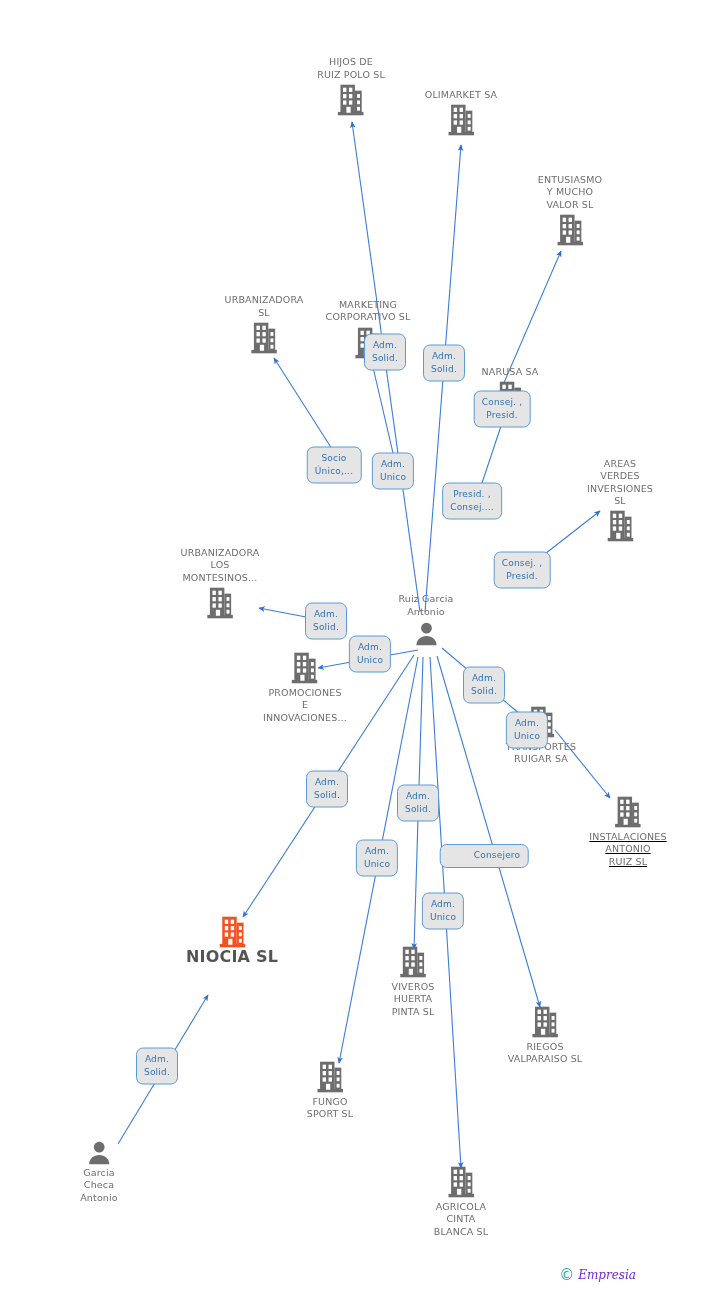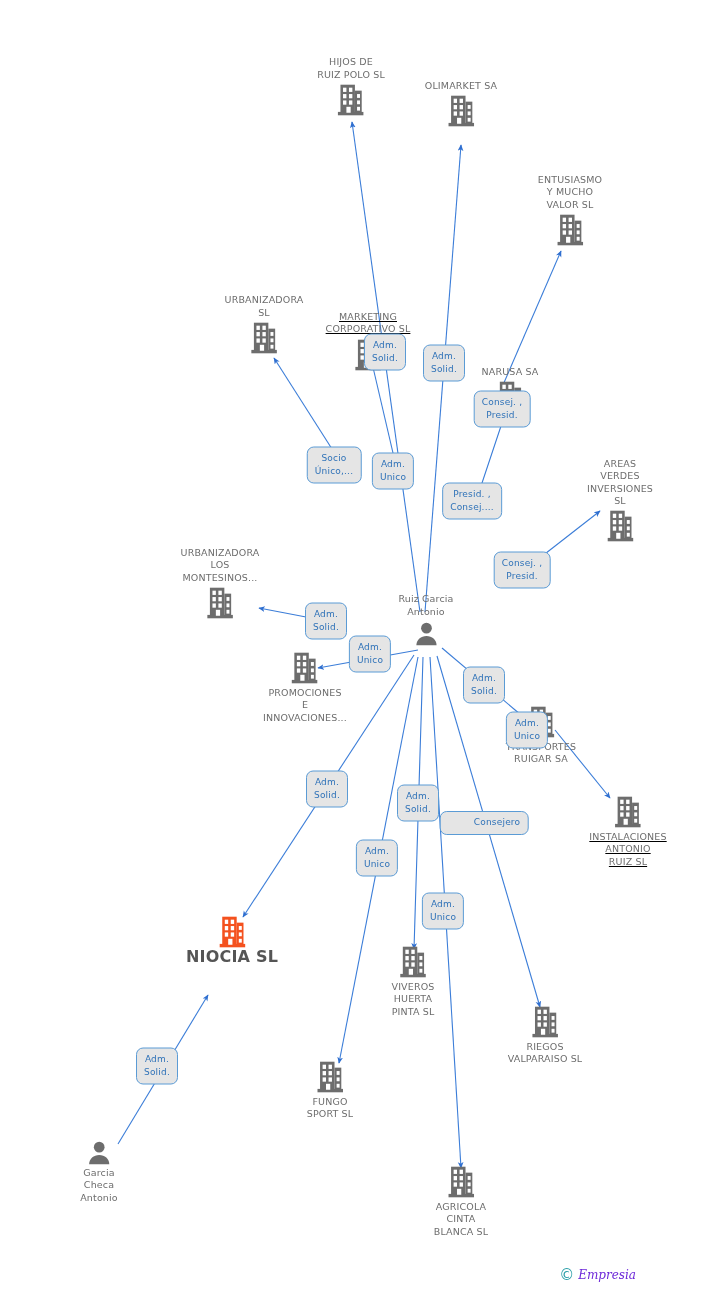--- a/index.html
+++ b/index.html
@@ -85,21 +85,21 @@
               <rect x="8" y="13" width="4" height="5"></rect>
               <rect x="15" y="13" width="4" height="5"></rect>
               <rect x="8" y="20.5" width="4" height="5"></rect>
               <rect x="15" y="20.5" width="4" height="5"></rect>
               <rect x="12" y="28" width="5" height="7"></rect>
               <rect x="24.5" y="13" width="3.5" height="4.5"></rect>
               <rect x="24.5" y="20.5" width="3.5" height="4.5"></rect>
               <rect x="24.5" y="28" width="3.5" height="4.5"></rect>
             </g>
           </svg></span></div>
-      <div class="node above" style="top: 80px; left: 461px;"><span class="lbl">OLIMARKET SA</span><span><svg class="ico" width="29" height="34" viewBox="0 0 34 40" aria-hidden="true">
+      <div class="node above" style="top: 89px; left: 461px;"><span class="lbl">OLIMARKET SA</span><span><svg class="ico" width="29" height="34" viewBox="0 0 34 40" aria-hidden="true">
             <g fill="#6d6d6d">
               <rect x="5" y="2" width="17" height="33"></rect>
               <rect x="22" y="9" width="8" height="26"></rect>
               <rect x="2" y="34" width="30" height="4"></rect>
             </g>
             <g fill="#ffffff">
               <rect x="8" y="5.5" width="4" height="5"></rect>
               <rect x="15" y="5.5" width="4" height="5"></rect>
               <rect x="8" y="13" width="4" height="5"></rect>
               <rect x="15" y="13" width="4" height="5"></rect>
@@ -145,21 +145,21 @@
               <rect x="8" y="13" width="4" height="5"></rect>
               <rect x="15" y="13" width="4" height="5"></rect>
               <rect x="8" y="20.5" width="4" height="5"></rect>
               <rect x="15" y="20.5" width="4" height="5"></rect>
               <rect x="12" y="28" width="5" height="7"></rect>
               <rect x="24.5" y="13" width="3.5" height="4.5"></rect>
               <rect x="24.5" y="20.5" width="3.5" height="4.5"></rect>
               <rect x="24.5" y="28" width="3.5" height="4.5"></rect>
             </g>
           </svg></span></div>
-      <div class="node above" style="top: 311px; left: 368px; text-decoration: underline;"><span class="lbl">MARKETING
+      <div class="node above" style="top: 299px; left: 368px;"><span class="lbl">MARKETING
 CORPORATIVO SL</span><span><svg class="ico" width="29" height="34" viewBox="0 0 34 40" aria-hidden="true">
             <g fill="#6d6d6d">
               <rect x="5" y="2" width="17" height="33"></rect>
               <rect x="22" y="9" width="8" height="26"></rect>
               <rect x="2" y="34" width="30" height="4"></rect>
             </g>
             <g fill="#ffffff">
               <rect x="8" y="5.5" width="4" height="5"></rect>
               <rect x="15" y="5.5" width="4" height="5"></rect>
               <rect x="8" y="13" width="4" height="5"></rect>
@@ -432,21 +432,21 @@
       <div class="chip" style="left: 370px; top: 654px;">Adm.
 Unico</div>
       <div class="chip" style="left: 484px; top: 685px;">Adm.
 Solid.</div>
       <div class="chip" style="left: 527px; top: 730px;">Adm.
 Unico</div>
       <div class="chip" style="left: 327px; top: 789px;">Adm.
 Solid.</div>
       <div class="chip" style="left: 418px; top: 803px;">Adm.
 Solid.</div>
-      <div class="chip" style="left: 484px; top: 823px; padding-left: 33px;">Consejero</div>
+      <div class="chip" style="left: 484px; top: 856px; padding-left: 33px;">Consejero</div>
       <div class="chip" style="left: 377px; top: 858px;">Adm.
 Unico</div>
       <div class="chip" style="left: 443px; top: 911px;">Adm.
 Unico</div>
       <div class="chip" style="left: 157px; top: 1066px;">Adm.
 Solid.</div>
     </div>
 
   <div id="watermark">
     <span class="c">©</span>

